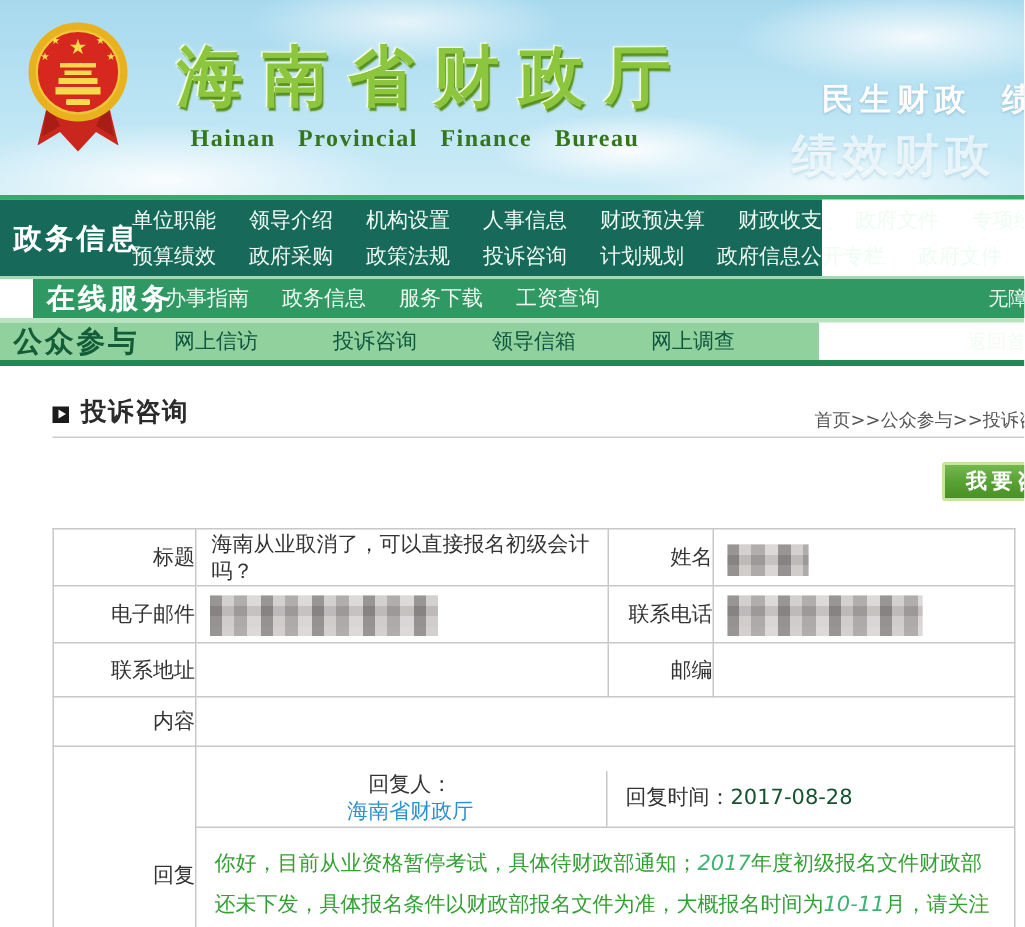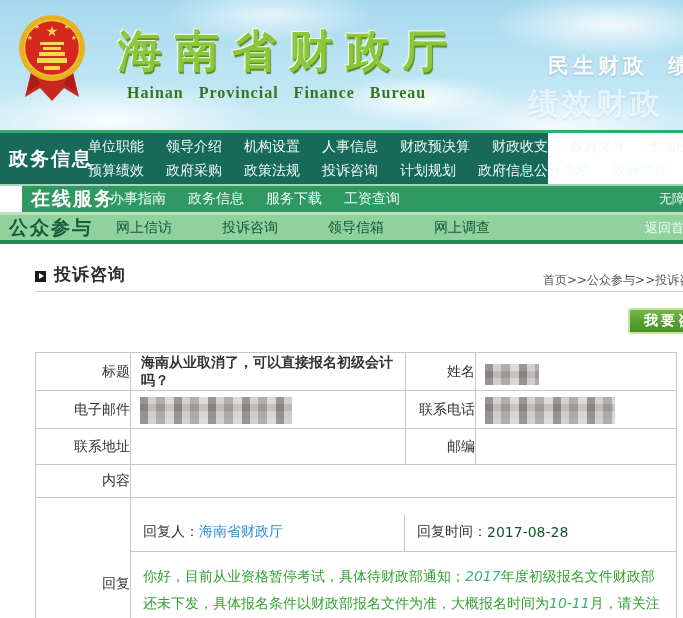--- a/index.html
+++ b/index.html
@@ -40,21 +40,21 @@
     font-size:30px; font-weight:bold; letter-spacing:4px;
     color:rgba(255,255,255,.68); text-shadow:0 1px 2px rgba(130,180,205,.35);
   }
 
   
   .nav-topline { position:absolute; left:0; top:130px; width:683px; height:3px; background:#2fae6a; }
   .nav-row1 { position:absolute; left:0; top:133px; width:548px; height:51px; background:#17695a; }
   .nav-row1-sep { position:absolute; left:0; top:184px; width:683px; height:2px; background:#a5d8b2; }
   .nav-row2 { position:absolute; left:0; top:186px; width:683px; height:26px; background:#2f9863;margin-left:22px; }
   .nav-row2-sep { position:absolute; left:0; top:212px; width:683px; height:3px; background:#b9e3c1; }
-  .nav-row3 { position:absolute; left:0; top:215px; width:683px; height:25px; background:#90d19d; }
+  .nav-row3 { position:absolute; left:0; top:215px; width:546px; height:25px; background:#90d19d; }
   .nav-bottomline { position:absolute; left:0; top:240px; width:683px; height:4px; background:#1f8a55; }
 
   .nav-label {
     position:absolute; left:9px; top:50%; transform:translateY(-50%);
     font-size:19px; font-weight:bold; letter-spacing:2px; white-space:nowrap;
   }
   .nav-row1 .nav-label, .nav-row2 .nav-label { color:#ffffff; }
   .nav-row3 .nav-label { color:#135c38; }
 
   .nav-line { position:absolute; left:88px; display:flex; gap:22px; white-space:nowrap; }
@@ -84,26 +84,26 @@
     display:flex; align-items:center; white-space:nowrap;
     background:linear-gradient(180deg,#74b84e 0%,#58a233 50%,#4a9026 100%);
     border:2px solid #c9e59b; border-radius:2px;
     color:#fff; font-size:14px; font-weight:bold; letter-spacing:3px; cursor:pointer;
   }
 
   
   table.form { position:absolute; left:35px; top:352px; width:641px; border-collapse:collapse; table-layout:fixed; }
   table.form td { border:1px solid #c8c8c8; font-size:14px; color:#333; vertical-align:middle; background:#fff; }
   td.lbl { text-align:right; }
-  td.val { padding-left:10px;font-weight:bold; }
+  td.val { padding-left:10px; }
   .r1 td { height:38px; } .r2 td { height:38px; } .r3 td { height:36px; } .r4 td { height:33px; }
   td.reply-cell { padding:0; height:173px; vertical-align:top; }
 
   .reply-meta { display:flex; height:38px; border-bottom:1px solid #c8c8c8; }
-  .rm-left { width:274px; border-right:1px solid #c8c8c8; display:flex; align-items:center; padding-left:12px; }
+  .rm-left { width:274px; border-right:1px solid #c8c8c8; display:flex; align-items:center; padding-left:12px;flex-direction:column; }
   .rm-right { flex:1; display:flex; align-items:center; padding-left:12px; }
   .replier-link { color:#2b8fd0; cursor:pointer; }
   .reply-time { color:#14532d; }
   .reply-body { padding:11px 12px; font-size:14px; line-height:27px; color:#33a033; }
   .t-num { color:#3cb371;font-style:italic; }
 
   .mosaic {
     display:inline-block; background-color:#cfcccb;
     background-image:
       repeating-linear-gradient(90deg, rgba(84,80,79,.5) 0 8px, rgba(196,192,190,.4) 8px 16px, rgba(122,118,117,.45) 16px 25px, rgba(219,216,214,.35) 25px 34px),

